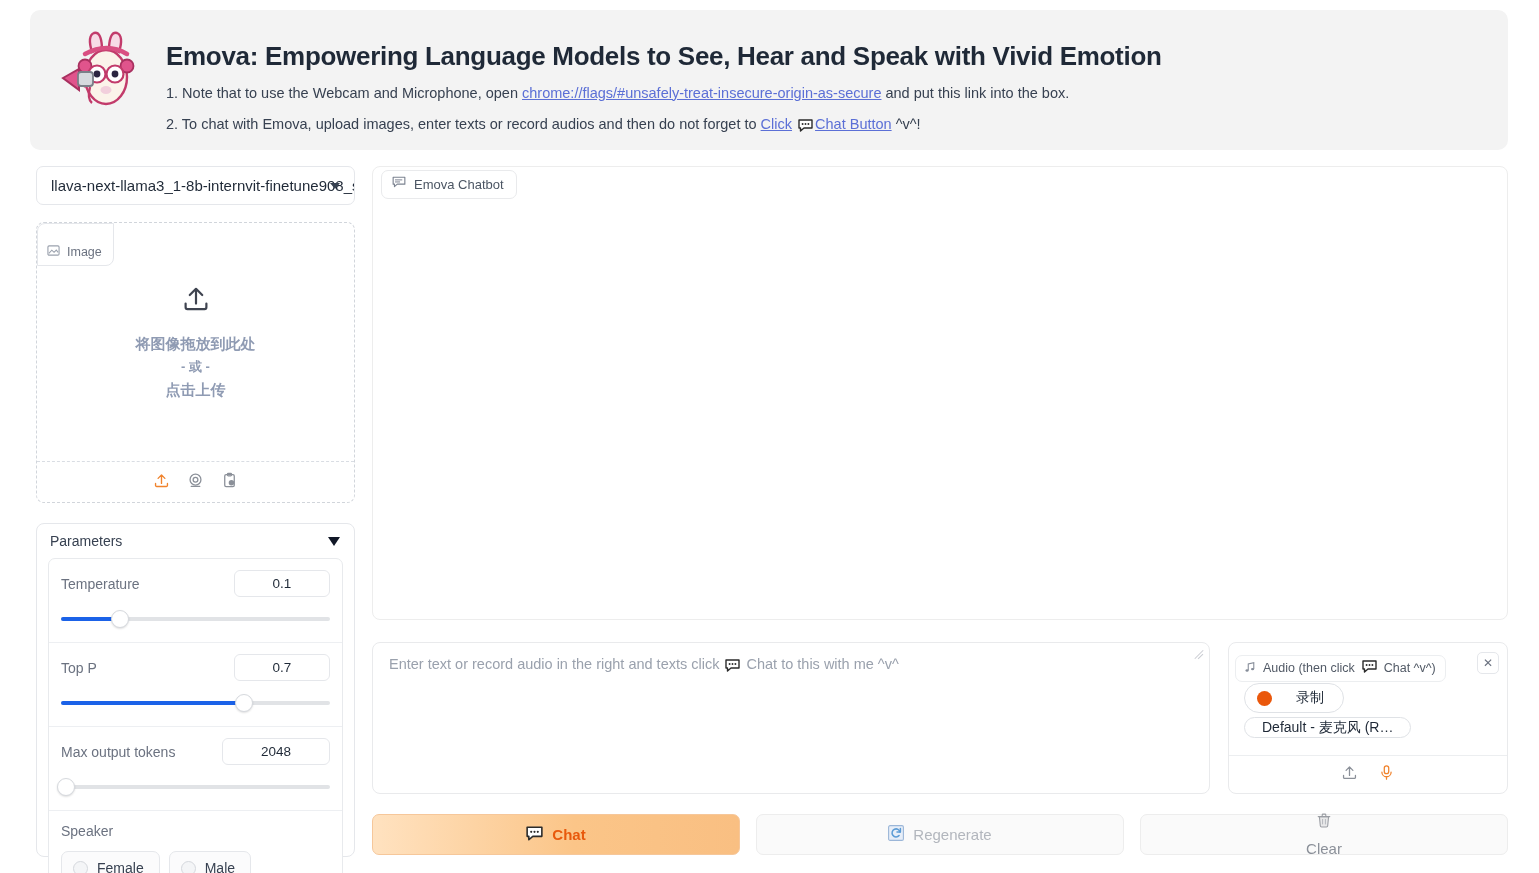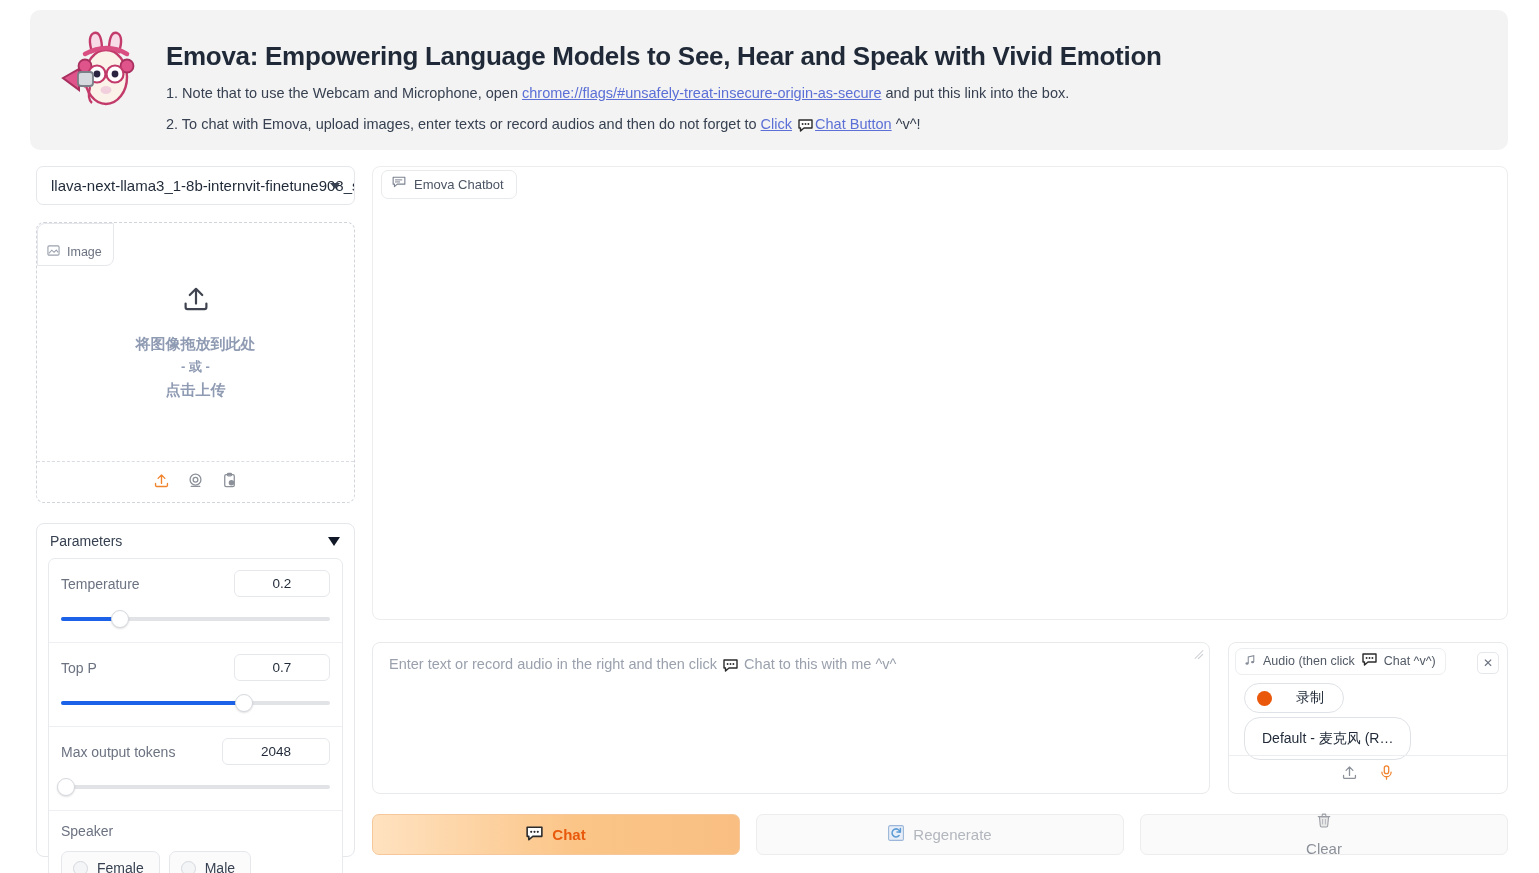--- a/index.html
+++ b/index.html
@@ -155,42 +155,42 @@
   .resizer:before { width: 12px; top: 6px; left: -1px; }
   .resizer:after  { width: 7px;  top: 8px; left: 3px; }
 
   
   .audio-panel {
     position: absolute; left: 1228px; top: 642px;
     width: 280px; height: 152px;
     border: 1px solid #e9eaec; border-radius: 8px; background: #fff;
   }
   .audio-tab {
-    position: absolute; left: 6px; top: 5px;
+    position: absolute; left: 6px; top: 12px;
     background: #fff; border: 1px solid #eceef0; border-radius: 7px;
     padding: 4px 9px 5px 8px; display: flex; align-items: center; gap: 7px;
     font-size: 12.5px; color: #525a66; white-space: nowrap;
   }
   .audio-close {
     position: absolute; right: 8px; top: 9px;
     width: 22px; height: 22px; border: 1px solid #e5e7eb; border-radius: 5px;
     background: #fff; display: flex; align-items: center; justify-content: center;
     font-size: 12px; color: #6b7280;
   }
   .rec-btn {
     position: absolute; left: 15px; top: 40px;
     border: 1px solid #dfe2e6; border-radius: 16px; background: #fff;
     height: 30px; display: inline-flex; align-items: center; gap: 24px;
     padding: 0 19px 0 12px; font-size: 14px; color: #1f2937;
   }
   .rec-dot { width: 15px; height: 15px; border-radius: 50%; background: #ea580c; }
   .mic-select {
     position: absolute; left: 15px; top: 74px;
     border: 1px solid #dfe2e6; border-radius: 16px; background: #fff;
-    height: 43px; display: inline-flex; align-items: center;
+    height: 21px; display: inline-flex; align-items: center;
     padding: 0 17px; font-size: 14px; color: #1f2937; white-space: nowrap;
   }
   .audio-actions {
     position: absolute; left: 0; right: 0; bottom: 0; height: 38px;
     border-top: 1px solid #eceef0;
     display: flex; align-items: center; justify-content: center; gap: 20px;
   }
 
   
   .btn {
@@ -310,21 +310,21 @@
   <div class="params">
     <div class="params-head">
       <span>Parameters</span>
       <span class="params-caret"></span>
     </div>
     <div class="params-body">
 
       <div class="prow">
         <div class="prow-head">
           <span class="plabel">Temperature</span>
-          <span class="pval">0.2</span>
+          <span class="pval">0.1</span>
         </div>
         <div class="slider">
           <div class="track"></div>
           <div class="fill" style="width:22%"></div>
           <div class="knob" style="left:calc(22% - 9px)"></div>
         </div>
       </div>
 
       <div class="prow">
         <div class="prow-head">
@@ -373,21 +373,21 @@
         <svg width="14" height="13" viewBox="0 0 15 14">
             <path d="M1.2 1.4h12.6v7.4H5.6l-3 2.6V8.8H1.2z" fill="none" stroke="#7b8290" stroke-width="1.2" stroke-linejoin="round"></path>
             <path d="M3.6 4.2h7M3.6 6.4h4.6" stroke="#7b8290" stroke-width="1.05" stroke-linecap="round"></path>
           </svg>
       </span>
       <span>Emova Chatbot</span>
     </div>
   </div>
 
   <div class="textbox">
-    <span>Enter text or record audio in the right and then click</span>
+    <span>Enter text or record audio in the right and texts click</span>
     <span class="inline-chat-ico">
       <svg width="15" height="13" viewBox="0 0 15 13">
           <path d="M1 1h13v8H6l-3.5 3V9H1z" fill="#fff" stroke="#2b2b2b" stroke-width="1.4" stroke-linejoin="round"></path>
           <circle cx="4.6" cy="5" r=".95" fill="#2b2b2b"></circle>
           <circle cx="7.5" cy="5" r=".95" fill="#2b2b2b"></circle>
           <circle cx="10.4" cy="5" r=".95" fill="#2b2b2b"></circle>
         </svg>
     </span>
     <span>Chat to this with me ^v^</span>
     <span class="resizer"></span>

